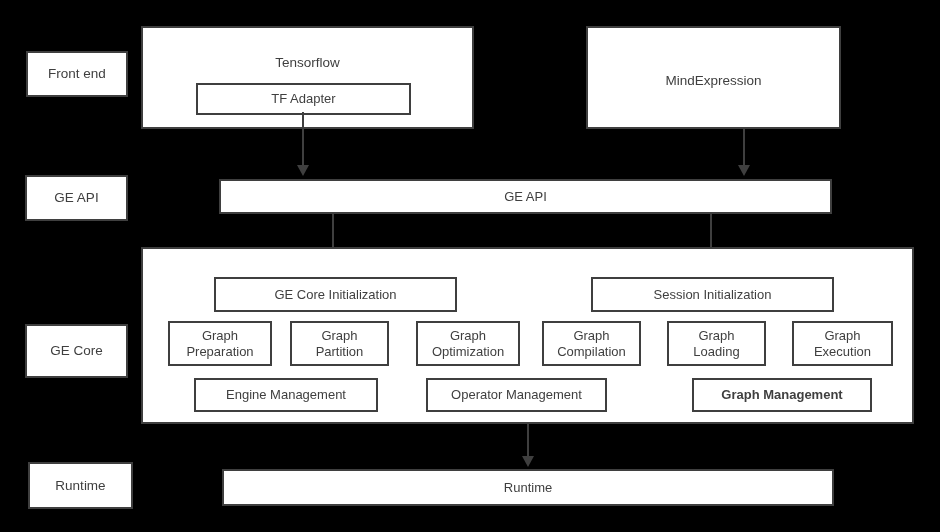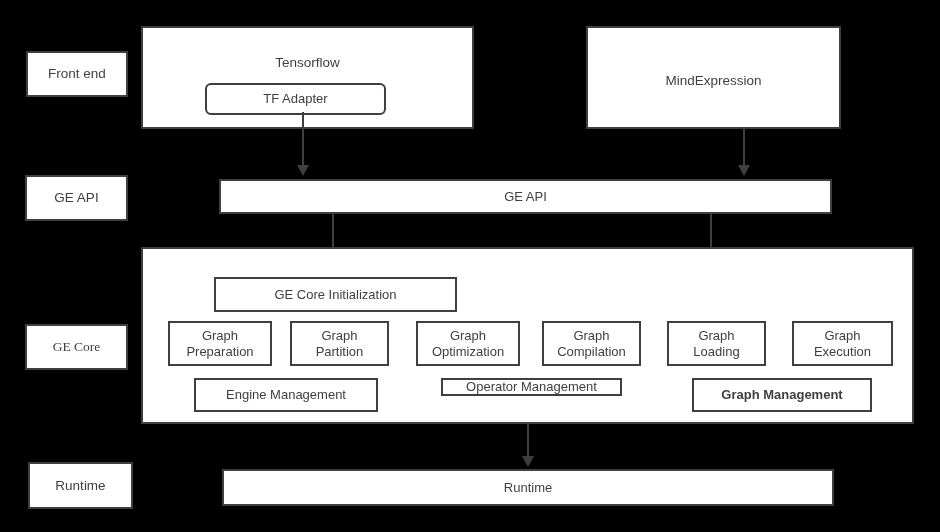--- a/index.html
+++ b/index.html
@@ -59,27 +59,27 @@
 </style>
 </head>
 <body>
 
 <div id="canvas">
 
   <div class="box lane-label" style="left:26px; top:51px; width:102px; height:46px;">Front end</div>
 
   <div class="box lane-label" style="left:25px; top:175px; width:103px; height:46px;">GE API</div>
 
-  <div class="box lane-label" style="left:25px; top:324px; width:103px; height:46px;font-family:Liberation Serif, serif;">GE Core</div>
+  <div class="box lane-label" style="left:25px; top:324px; width:103px; height:54px;">GE Core</div>
 
   <div class="box lane-label" style="left:28px; top:462px; width:105px; height:47px;">Runtime</div>
 
   <div class="box group-box" style="left:141px; top:26px; width:333px; height:103px;">
     <div class="group-title" style="top:27px;">Tensorflow</div>
-    <div class="box" style="left:62px; top:55px; width:181px; height:32px;border-radius:6px;">TF Adapter</div>
+    <div class="box" style="left:53px; top:55px; width:215px; height:32px;">TF Adapter</div>
   </div>
 
   <div class="box group-box" style="left:586px; top:26px; width:255px; height:103px;">
     <div class="group-title" style="top:45px;">MindExpression</div>
   </div>
 
   <div class="connector" style="left:302px; top:112px; height:55px;"></div>
   <div class="arrowhead" style="left:297px; top:165px;"></div>
 
   <div class="connector" style="left:743px; top:129px; height:38px;"></div>
@@ -90,20 +90,21 @@
   <div class="connector" style="left:332px; top:213px; height:50px;"></div>
   <div class="arrowhead" style="left:327px; top:261px;"></div>
 
   <div class="connector" style="left:710px; top:213px; height:50px;"></div>
   <div class="arrowhead" style="left:705px; top:261px;"></div>
 
   <div class="box group-box" style="left:141px; top:247px; width:773px; height:177px;padding-left:12px;">
 
     <div class="box" style="left:71px; top:28px; width:243px; height:35px;">GE Core Initialization</div>
 
+    <div class="box" style="left:448px; top:28px; width:243px; height:35px;">Session Initialization</div>
 
     <div class="box" style="left:25px; top:72px; width:104px; height:45px;">Graph
 Preparation</div>
 
     <div class="box" style="left:147px; top:72px; width:99px; height:45px;">Graph
 Partition</div>
 
     <div class="box" style="left:273px; top:72px; width:104px; height:45px;">Graph
 Optimization</div>
 
@@ -111,21 +112,21 @@
 Compilation</div>
 
     <div class="box" style="left:524px; top:72px; width:99px; height:45px;">Graph
 Loading</div>
 
     <div class="box" style="left:649px; top:72px; width:101px; height:45px;">Graph
 Execution</div>
 
     <div class="box" style="left:51px; top:129px; width:184px; height:34px;">Engine Management</div>
 
-    <div class="box" style="left:298px; top:129px; width:181px; height:18px;">Operator Management</div>
+    <div class="box" style="left:283px; top:129px; width:181px; height:34px;">Operator Management</div>
 
     <div class="box" style="left:549px; top:129px; width:180px; height:34px;font-weight:bold;">Graph Management</div>
   </div>
 
   <div class="connector" style="left:527px; top:424px; height:34px;"></div>
   <div class="arrowhead" style="left:522px; top:456px;"></div>
 
   <div class="box" style="left:222px; top:469px; width:612px; height:37px;">Runtime</div>
 
 </div>

